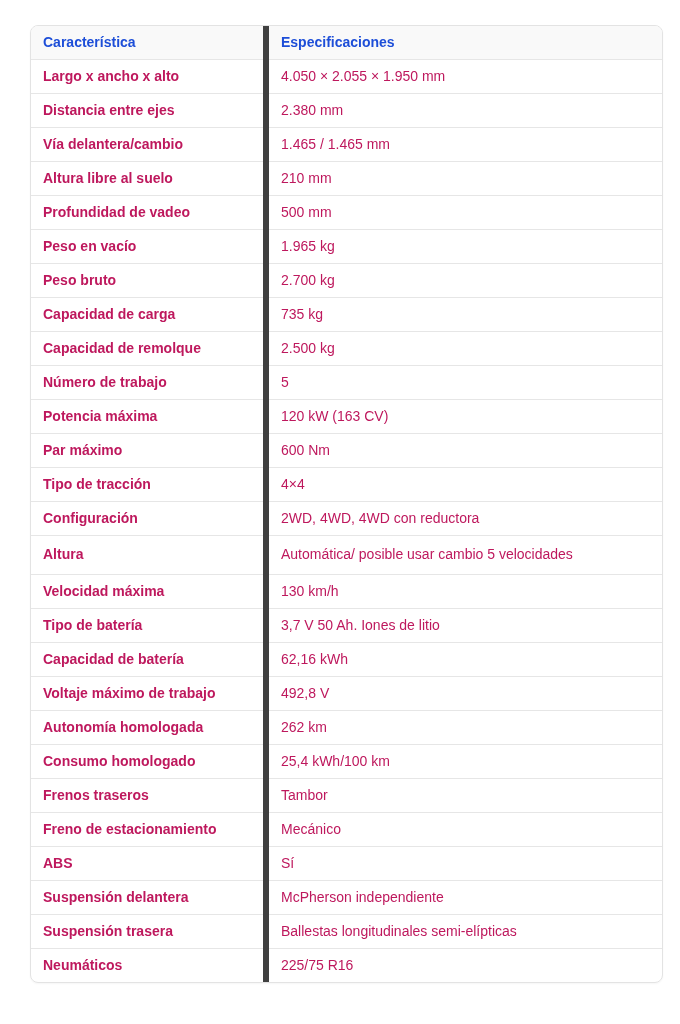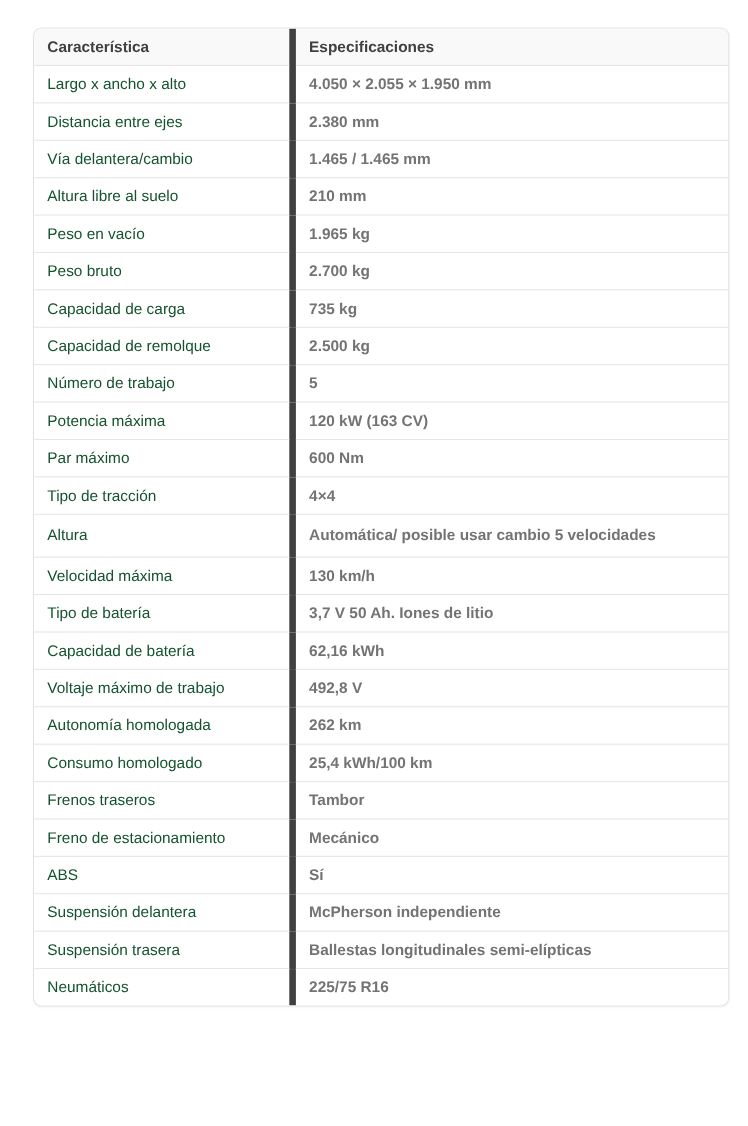--- a/index.html
+++ b/index.html
@@ -11,23 +11,23 @@
     box-shadow: 0 1px 2px rgba(0,0,0,0.04);
   }
   table { border-collapse: collapse; width: 100%; table-layout: fixed; }
   col.c1 { width: 235px; }
   col.c2 { width: auto; }
   th, td {
     text-align: left; font-size: 14px; line-height: 17px;
     padding: 8px 12px; height: 17px; vertical-align: middle;
     border-bottom: 1px solid #e6e6e6;
   }
-  th { font-weight: bold; background: #f9f9f9; color: #404040; }
-  td.key { font-weight: normal; color: #14532d; }
-  td.val { font-weight: bold; color: #737373; }
+  th { font-weight: bold; background: #f9f9f9; color: #1d4ed8; }
+  td.key { font-weight: bold; color: #be185d; }
+  td.val { font-weight: normal; color: #be185d; }
   th + th, td + td { border-left: 6px solid #404040; }
   tr.tall td { padding-top: 10px; padding-bottom: 11px; }
   tbody tr:last-child td { border-bottom: none; }
 </style>
 </head>
 <body>
 
 <div class="table-wrap">
   <table>
     <colgroup>
@@ -51,20 +51,24 @@
         </tr>
       <tr>
           <td class="key">Vía delantera/cambio</td>
           <td class="val">1.465 / 1.465 mm</td>
         </tr>
       <tr>
           <td class="key">Altura libre al suelo</td>
           <td class="val">210 mm</td>
         </tr>
       <tr>
+          <td class="key">Profundidad de vadeo</td>
+          <td class="val">500 mm</td>
+        </tr>
+      <tr>
           <td class="key">Peso en vacío</td>
           <td class="val">1.965 kg</td>
         </tr>
       <tr>
           <td class="key">Peso bruto</td>
           <td class="val">2.700 kg</td>
         </tr>
       <tr>
           <td class="key">Capacidad de carga</td>
           <td class="val">735 kg</td>
@@ -81,20 +85,24 @@
           <td class="key">Potencia máxima</td>
           <td class="val">120 kW (163 CV)</td>
         </tr>
       <tr>
           <td class="key">Par máximo</td>
           <td class="val">600 Nm</td>
         </tr>
       <tr>
           <td class="key">Tipo de tracción</td>
           <td class="val">4×4</td>
+        </tr>
+      <tr>
+          <td class="key">Configuración</td>
+          <td class="val">2WD, 4WD, 4WD con reductora</td>
         </tr>
       <tr class="tall">
           <td class="key">Altura</td>
           <td class="val">Automática/ posible usar cambio 5 velocidades</td>
         </tr>
       <tr>
           <td class="key">Velocidad máxima</td>
           <td class="val">130 km/h</td>
         </tr>
       <tr>

